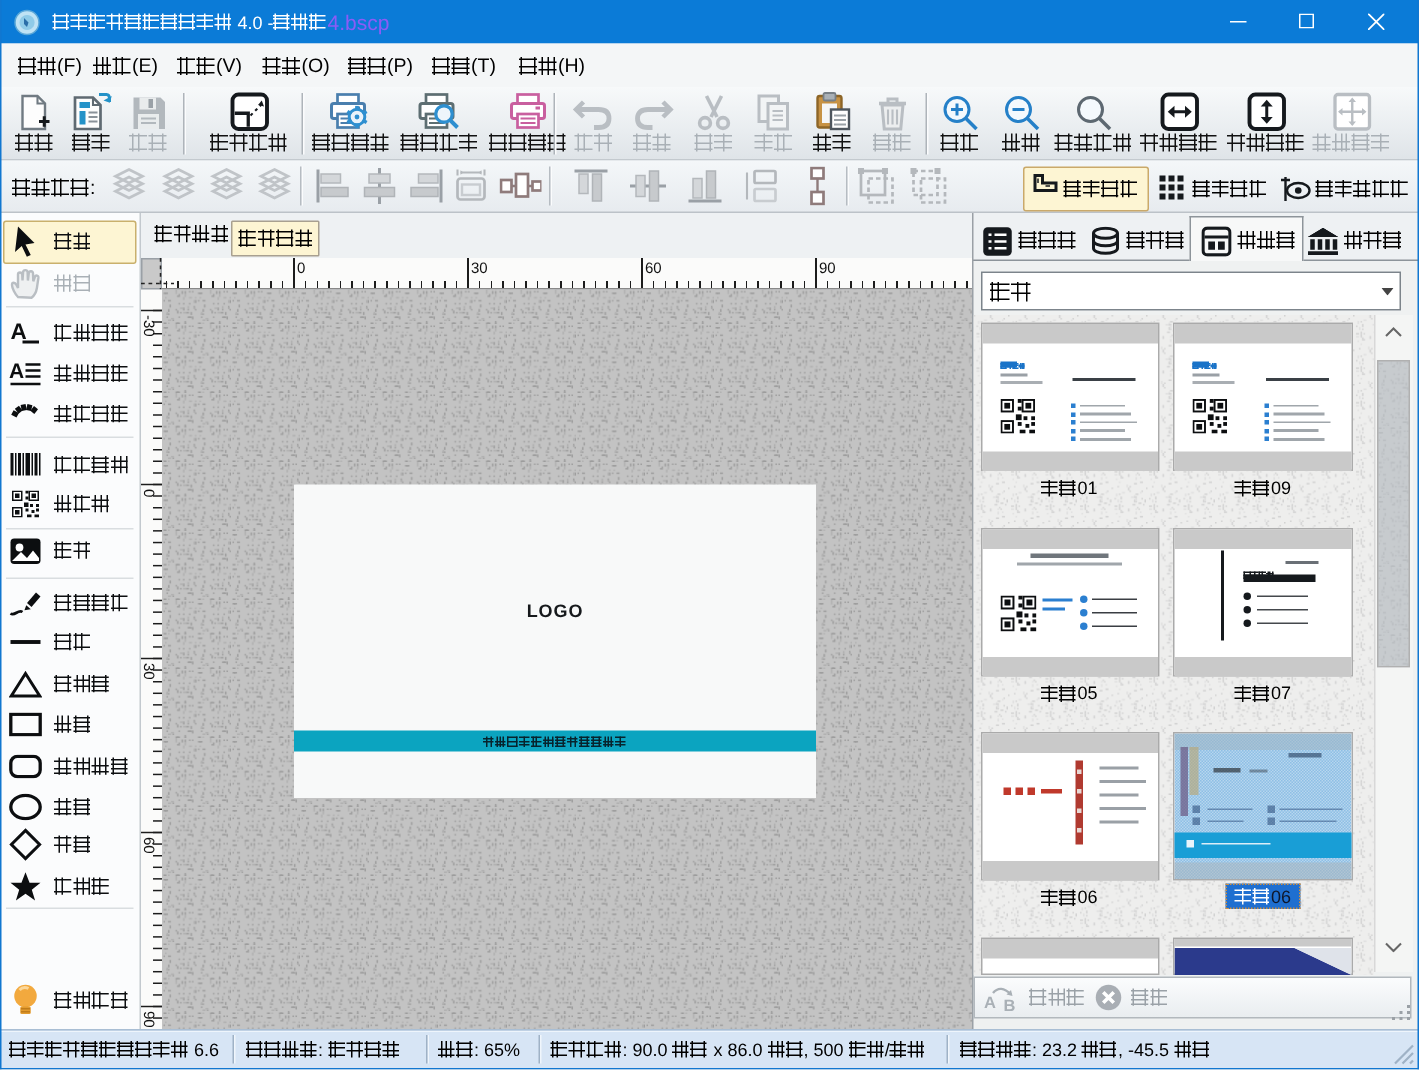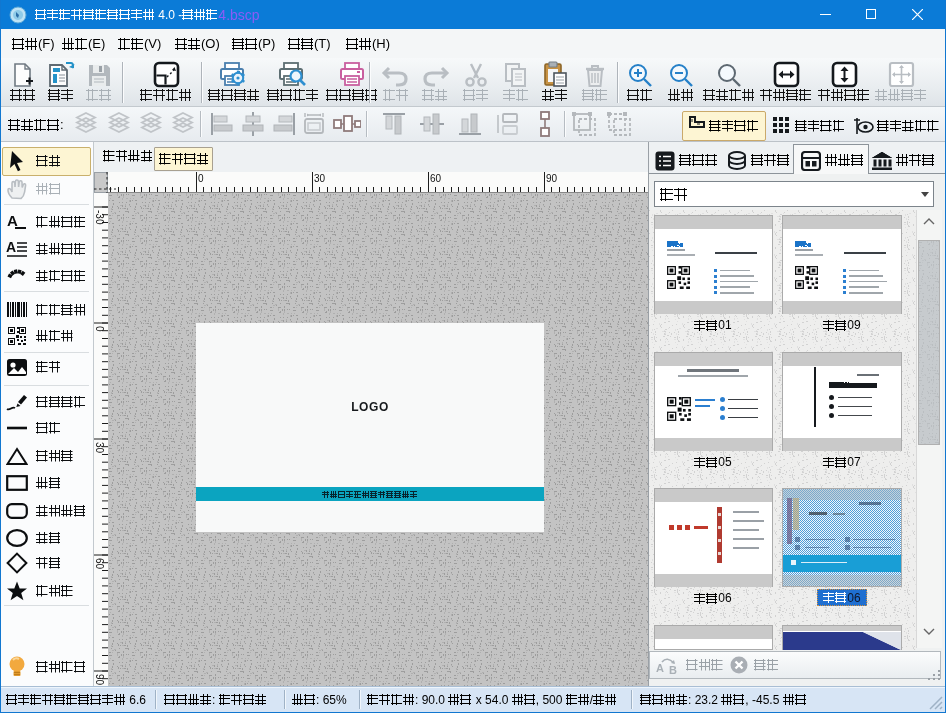--- a/index.html
+++ b/index.html
@@ -1374,21 +1374,21 @@
     <span style="font-size:12px;color:#000;white-space:pre">: 65%</span>
   </div>
 <div class="ab fx" style="left:367px;top:687px;height:25px;">
     <i class="g" style="width:11px;height:11px;margin-right:1px;background:linear-gradient(#000,#000) 0px 1px/11px 1px no-repeat,linear-gradient(#000,#000) 0px 9px/11px 1px no-repeat,linear-gradient(#000,#000) 0px 4px/11px 1px no-repeat,linear-gradient(#000,#000) 4px 0px/1px 11px no-repeat,linear-gradient(#000,#000) 1px 0px/1px 11px no-repeat"></i>
     <i class="g" style="width:11px;height:11px;margin-right:1px;background:linear-gradient(#000,#000) 0px 1px/11px 1px no-repeat,linear-gradient(#000,#000) 0px 6px/11px 1px no-repeat,linear-gradient(#000,#000) 3px 0px/1px 11px no-repeat,linear-gradient(#000,#000) 8px 0px/1px 11px no-repeat"></i>
     <i class="g" style="width:11px;height:11px;margin-right:1px;background:linear-gradient(#000,#000) 0px 1px/11px 1px no-repeat,linear-gradient(#000,#000) 0px 9px/11px 1px no-repeat,linear-gradient(#000,#000) 5px 0px/1px 11px no-repeat,linear-gradient(#000,#000) 1px 0px/1px 11px no-repeat"></i>
     <i class="g" style="width:11px;height:11px;margin-right:1px;background:linear-gradient(#000,#000) 0px 3px/11px 1px no-repeat,linear-gradient(#000,#000) 0px 7px/11px 1px no-repeat,linear-gradient(#000,#000) 2px 0px/1px 11px no-repeat,linear-gradient(#000,#000) 6px 0px/1px 11px no-repeat,linear-gradient(#000,#000) 9px 0px/1px 11px no-repeat"></i>
     <span style="font-size:12px;color:#000;white-space:pre">: 90.0 </span>
     <i class="g" style="width:11px;height:11px;margin-right:1px;background:linear-gradient(#000,#000) 0px 3px/11px 1px no-repeat,linear-gradient(#000,#000) 0px 7px/11px 1px no-repeat,linear-gradient(#000,#000) 2px 0px/1px 11px no-repeat,linear-gradient(#000,#000) 6px 0px/1px 11px no-repeat,linear-gradient(#000,#000) 9px 0px/1px 11px no-repeat"></i>
     <i class="g" style="width:11px;height:11px;margin-right:1px;background:linear-gradient(#000,#000) 0px 1px/11px 1px no-repeat,linear-gradient(#000,#000) 0px 5px/11px 1px no-repeat,linear-gradient(#000,#000) 0px 9px/11px 1px no-repeat,linear-gradient(#000,#000) 1px 0px/1px 11px no-repeat,linear-gradient(#000,#000) 9px 0px/1px 11px no-repeat"></i>
-    <span style="font-size:12px;color:#000;white-space:pre"> x 54.0 </span>
+    <span style="font-size:12px;color:#000;white-space:pre"> x 86.0 </span>
     <i class="g" style="width:11px;height:11px;margin-right:1px;background:linear-gradient(#000,#000) 0px 3px/11px 1px no-repeat,linear-gradient(#000,#000) 0px 7px/11px 1px no-repeat,linear-gradient(#000,#000) 2px 0px/1px 11px no-repeat,linear-gradient(#000,#000) 6px 0px/1px 11px no-repeat,linear-gradient(#000,#000) 9px 0px/1px 11px no-repeat"></i>
     <i class="g" style="width:11px;height:11px;margin-right:1px;background:linear-gradient(#000,#000) 0px 1px/11px 1px no-repeat,linear-gradient(#000,#000) 0px 5px/11px 1px no-repeat,linear-gradient(#000,#000) 0px 9px/11px 1px no-repeat,linear-gradient(#000,#000) 1px 0px/1px 11px no-repeat,linear-gradient(#000,#000) 9px 0px/1px 11px no-repeat"></i>
     <span style="font-size:12px;color:#000;white-space:pre">, 500 </span>
     <i class="g" style="width:11px;height:11px;margin-right:1px;background:linear-gradient(#000,#000) 0px 1px/11px 1px no-repeat,linear-gradient(#000,#000) 0px 9px/11px 1px no-repeat,linear-gradient(#000,#000) 0px 4px/11px 1px no-repeat,linear-gradient(#000,#000) 4px 0px/1px 11px no-repeat,linear-gradient(#000,#000) 1px 0px/1px 11px no-repeat"></i>
     <i class="g" style="width:11px;height:11px;margin-right:1px;background:linear-gradient(#000,#000) 0px 3px/11px 1px no-repeat,linear-gradient(#000,#000) 0px 7px/11px 1px no-repeat,linear-gradient(#000,#000) 2px 0px/1px 11px no-repeat,linear-gradient(#000,#000) 6px 0px/1px 11px no-repeat,linear-gradient(#000,#000) 9px 0px/1px 11px no-repeat"></i>
     <span style="font-size:12px;color:#000;white-space:pre">/</span>
     <i class="g" style="width:11px;height:11px;margin-right:1px;background:linear-gradient(#000,#000) 0px 2px/11px 1px no-repeat,linear-gradient(#000,#000) 0px 6px/11px 1px no-repeat,linear-gradient(#000,#000) 0px 9px/11px 1px no-repeat,linear-gradient(#000,#000) 3px 0px/1px 11px no-repeat,linear-gradient(#000,#000) 7px 0px/1px 11px no-repeat"></i>
     <i class="g" style="width:11px;height:11px;margin-right:1px;background:linear-gradient(#000,#000) 0px 3px/11px 1px no-repeat,linear-gradient(#000,#000) 0px 7px/11px 1px no-repeat,linear-gradient(#000,#000) 2px 0px/1px 11px no-repeat,linear-gradient(#000,#000) 6px 0px/1px 11px no-repeat,linear-gradient(#000,#000) 9px 0px/1px 11px no-repeat"></i>
   </div>
 <div class="ab fx" style="left:640px;top:687px;height:25px;">

